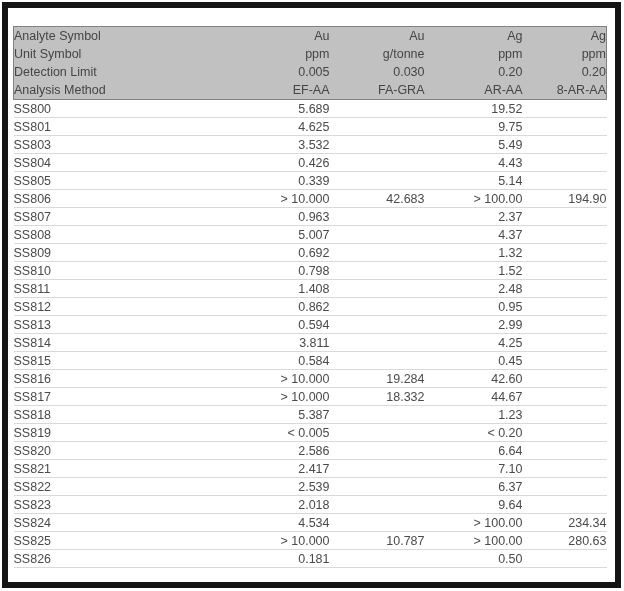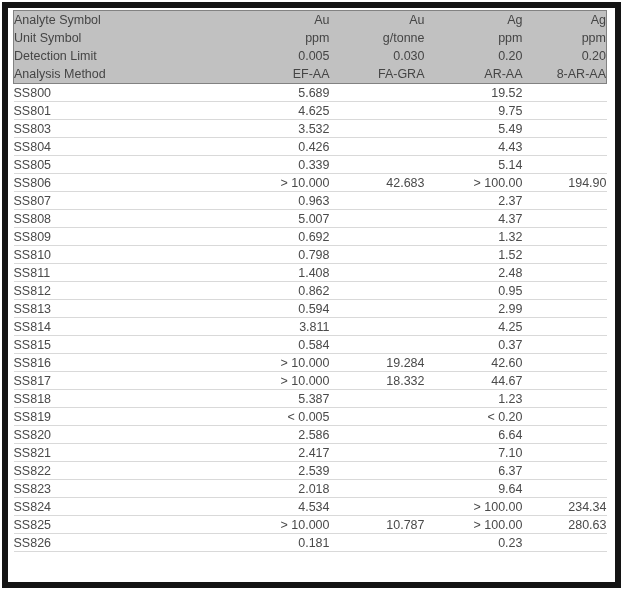--- a/index.html
+++ b/index.html
@@ -11,21 +11,21 @@
     overflow: hidden;
   }
   .outer-frame {
     position: absolute;
     left: 2px; top: 2px; right: 3px; bottom: 3px;
     border: 6px solid #141414;
     background: #ffffff;
     box-sizing: border-box;
   }
   .content {
-    padding: 2px 0 0 5px;
+    padding: 18px 0 0 5px;
   }
   table.assay {
     border-collapse: collapse;
     table-layout: fixed;
     width: 593px;
     color: #4a4a4a;
   }
   table.assay td {
     padding: 0;
     white-space: nowrap;
@@ -184,21 +184,21 @@
             <td class="cell-label">SS814</td>
             <td class="cell-num">3.811</td>
             <td class="cell-num"></td>
             <td class="cell-num">4.25</td>
             <td class="cell-num"></td>
           </tr>
           <tr>
             <td class="cell-label">SS815</td>
             <td class="cell-num">0.584</td>
             <td class="cell-num"></td>
-            <td class="cell-num">0.37</td>
+            <td class="cell-num">0.45</td>
             <td class="cell-num"></td>
           </tr>
           <tr>
             <td class="cell-label">SS816</td>
             <td class="cell-num">&gt; 10.000</td>
             <td class="cell-num">19.284</td>
             <td class="cell-num">42.60</td>
             <td class="cell-num"></td>
           </tr>
           <tr>
@@ -261,19 +261,19 @@
             <td class="cell-label">SS825</td>
             <td class="cell-num">&gt; 10.000</td>
             <td class="cell-num">10.787</td>
             <td class="cell-num">&gt; 100.00</td>
             <td class="cell-num">280.63</td>
           </tr>
           <tr>
             <td class="cell-label">SS826</td>
             <td class="cell-num">0.181</td>
             <td class="cell-num"></td>
-            <td class="cell-num">0.23</td>
+            <td class="cell-num">0.50</td>
             <td class="cell-num"></td>
           </tr>
         </tbody>
     </table>
   </div>
 </div>
 
 </body></html>

